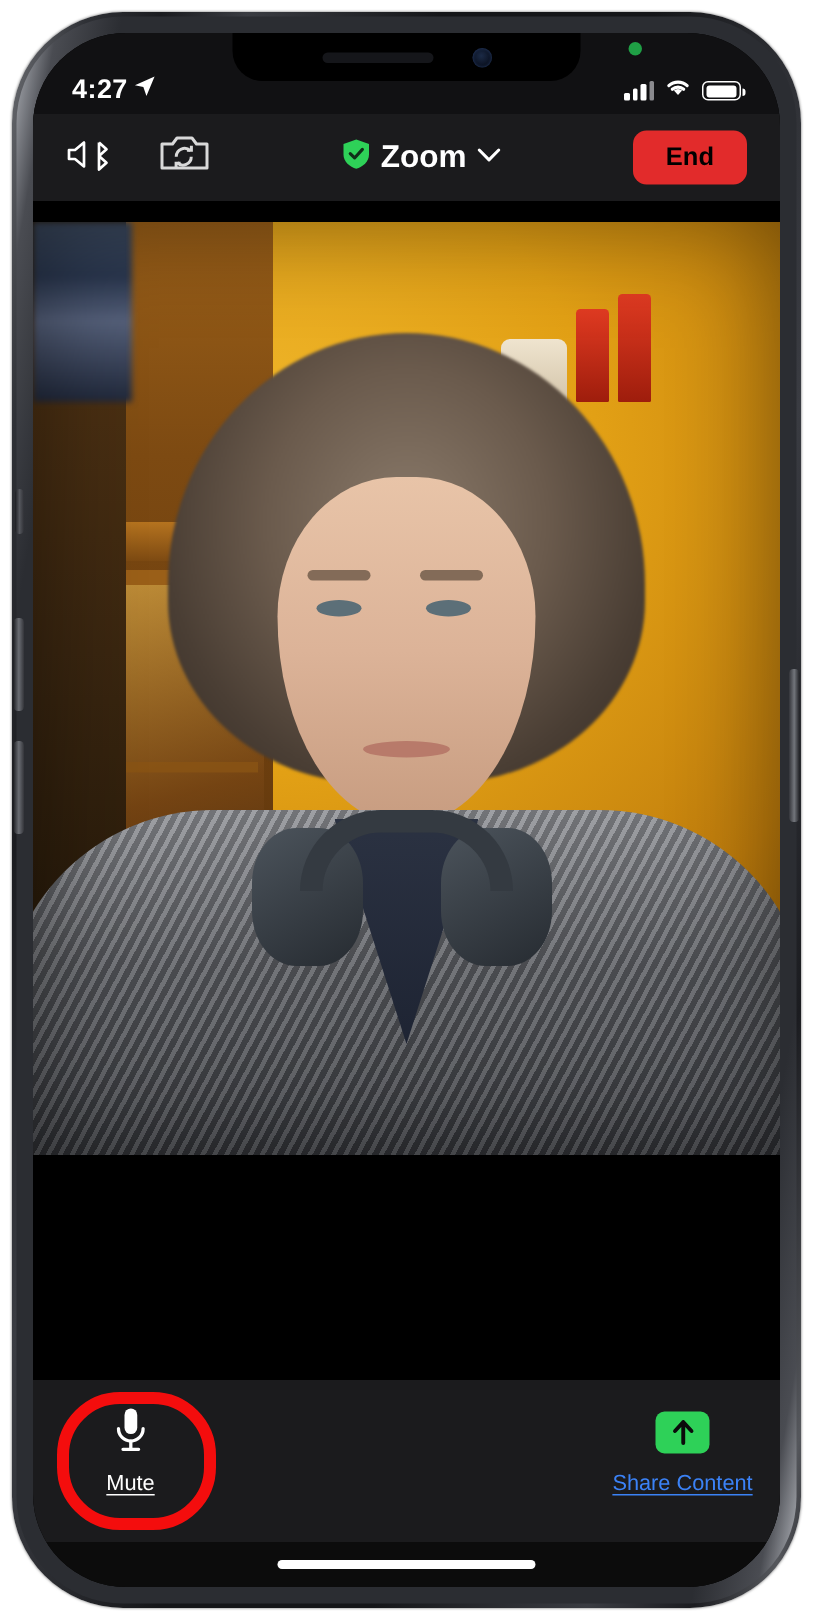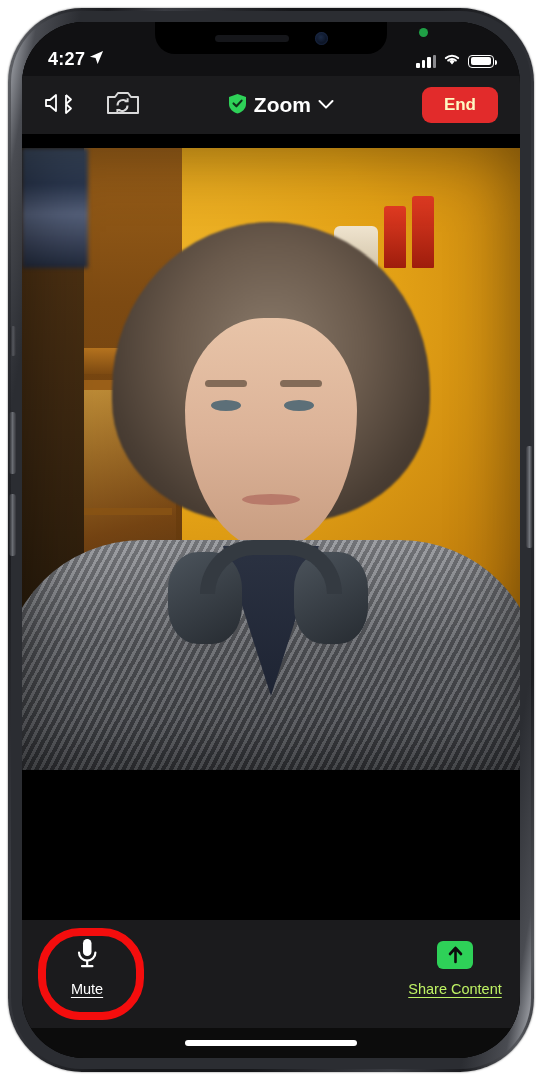--- a/index.html
+++ b/index.html
@@ -91,21 +91,21 @@
     width:20px; background:#fff; border-radius:2px; }
 
   
   #nav-bar {
     flex:0 0 58px; background:#1b1b1d;
     display:flex; align-items:center; padding:0 22px; gap:30px;
   }
   #nav-title-group { display:flex; align-items:center; gap:7px; margin:0 auto; }
   #nav-title { color:#fff; font-size:21px; font-weight:bold; }
   #end-button {
-    background:#e22b2b; color:#fef9c3; border:none;
+    background:#e22b2b; color:#000000; border:none;
     font-family:"Liberation Sans", sans-serif;
     font-size:17px; font-weight:bold;
     padding:8px 22px; border-radius:9px; cursor:pointer;
   }
 
   
   #video-stage { flex:1 1 auto; background:#000; position:relative; }
   #video-tile {
     position:absolute; left:0; right:0; top:14px; height:622px;
     overflow:hidden; background:#d8930f;
@@ -180,21 +180,21 @@
   #toolbar {
     flex:0 0 108px; background:#1b1b1d;
     display:flex; align-items:center; justify-content:space-between;
     padding:0 22px 14px 22px; position:relative;
   }
   .tb-item { display:flex; flex-direction:column; align-items:center; gap:9px;
     width:86px; cursor:pointer; }
   .tb-icon { height:34px; display:flex; align-items:center; justify-content:center; }
   .tb-label { font-size:14.5px; color:#fff; text-decoration:underline;
     text-underline-offset:3px; white-space:nowrap; }
-  .tb-label.green { color:#bef264; }
+  .tb-label.green { color:#3b82f6; }
 
   #mute-highlight {
     position:absolute; left:16px; top:8px; width:106px; height:92px;
     border:8px solid #f40d0d; border-radius:42px; pointer-events:none; z-index:5;
   }
 
   #share-icon-box { width:36px; height:28px; border-radius:6px; background:#2ed158;
     display:flex; align-items:center; justify-content:center; }
 
   

